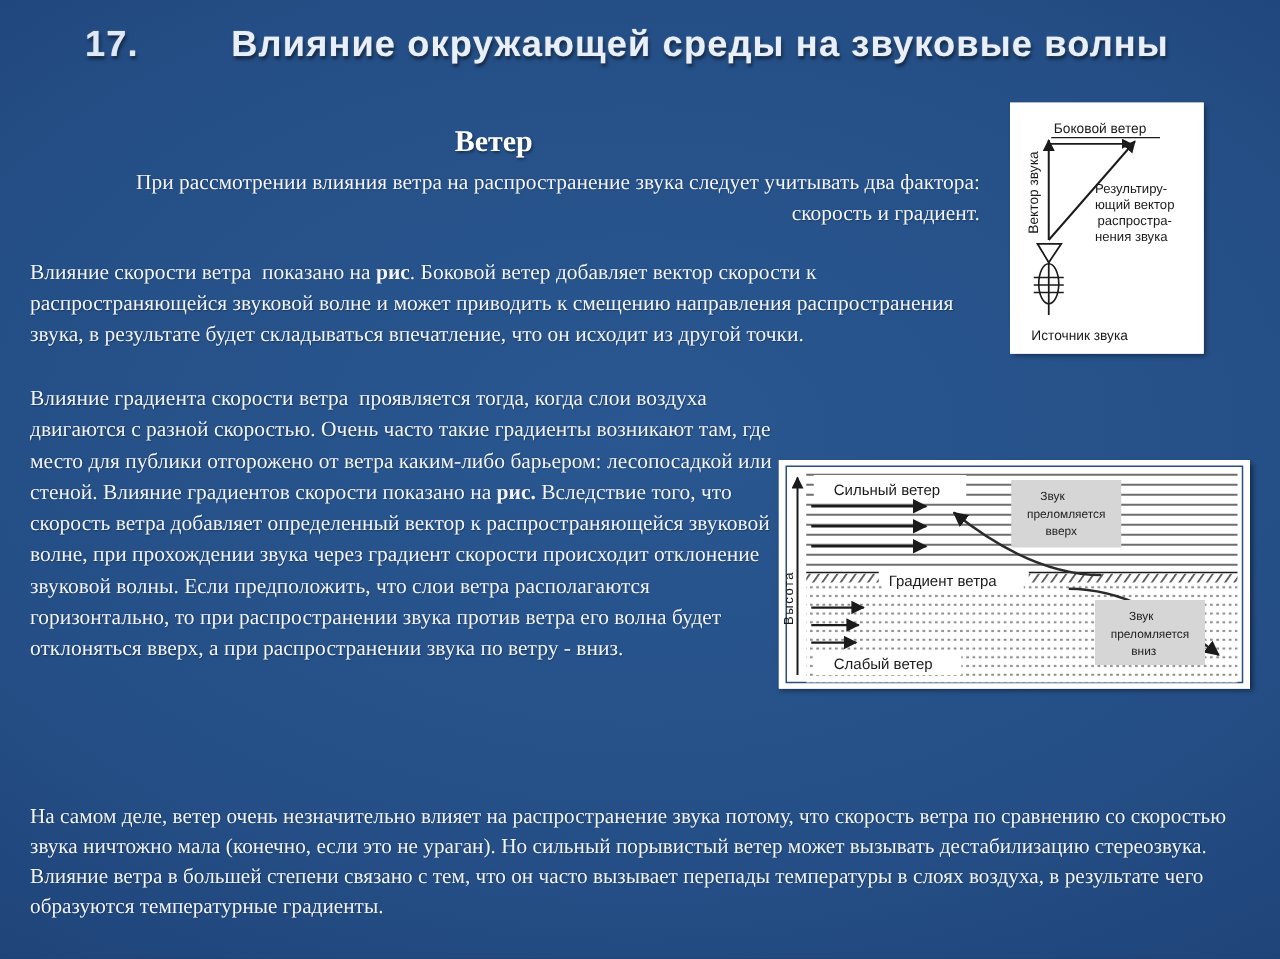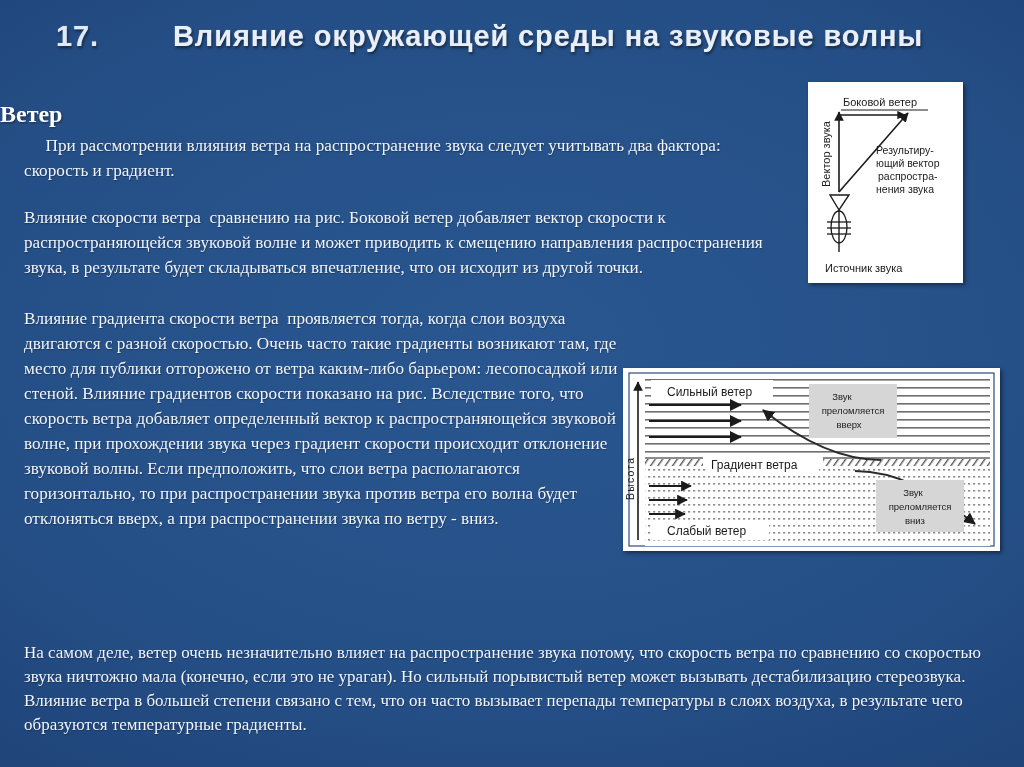--- a/index.html
+++ b/index.html
@@ -22,21 +22,21 @@
   
   .header {
     position: absolute;
     left: 0;
     top: 0;
     width: 1024px;
     height: 74px;
   }
   .header-title {
     position: absolute;
-    left: 56px;
+    left: 68px;
     top: 20px;
     width: 930px;
     font-family: "Liberation Sans", sans-serif;
     font-size: 29px;
     font-weight: 700;
     letter-spacing: 0.9px;
     color: #e9eff9;
     text-shadow: 1px 2px 3px rgba(0,0,0,0.55), 0 0 1px rgba(180,205,240,0.8);
     white-space: nowrap;
   }
@@ -45,40 +45,41 @@
     margin-right: 74px;
     color: #dfe8f6;
   }
 
   
   .subtitle {
     position: absolute;
     left: 0;
     top: 101px;
     width: 790px;
+    text-align: center;
     font-family: "Liberation Serif", serif;
     font-size: 24px;
     font-weight: 700;
     color: #ffffff;
     text-shadow: 1px 1px 2px rgba(0,0,0,0.4);
   }
   .para {
     position: absolute;
     color: #f2f5fb;
     font-family: "Liberation Serif", serif;
     font-size: 17.2px;
     line-height: 25px;
     text-shadow: 0.5px 0.5px 1px rgba(0,0,0,0.35);
   }
-  .p-intro  { left: 24px; top: 133px; width: 760px; }
+  .p-intro  { left: 24px; top: 133px; width: 760px; text-align: right; }
   .p-speed  { left: 24px; top: 205px; width: 768px; }
   .p-grad   { left: 24px; top: 306px; width: 600px; }
   .p-final  { left: 24px; top: 641px; width: 976px; font-size: 17px; line-height: 24px; }
   .u { }
-  .b { font-weight: 400; }
+  .b { font-weight: 700; }
 
   
   .fig1 {
     position: absolute;
     left: 808px;
     top: 82px;
     width: 155px;
     height: 201px;
     background: #ffffff;
     box-shadow: 2px 2px 4px rgba(0,0,0,0.45);
@@ -117,21 +118,21 @@
     </div>
   </div>
 
   <div class="subtitle">Ветер</div>
 
   <div class="para p-intro">
     &nbsp;&nbsp;&nbsp;&nbsp;&nbsp;<span>При рассмотрении влияния ветра на распространение звука следует учитывать два фактора: скорость и градиент.</span>
   </div>
 
   <div class="para p-speed">
-    <span class="u">Влияние скорости ветра</span><span class="u">&nbsp;</span><span> сравнению на </span><span class="b">рис</span><span>. Боковой ветер добавляет вектор скорости к распространяющейся звуковой волне и может приводить к смещению направления распространения звука, в результате будет складываться впечатление, что он исходит из другой точки.</span>
+    <span class="u">Влияние скорости ветра</span><span class="u">&nbsp;</span><span> показано на </span><span class="b">рис</span><span>. Боковой ветер добавляет вектор скорости к распространяющейся звуковой волне и может приводить к смещению направления распространения звука, в результате будет складываться впечатление, что он исходит из другой точки.</span>
   </div>
 
   <div class="para p-grad">
     <span class="u">Влияние градиента скорости ветра</span><span class="u">&nbsp;</span><span> проявляется тогда, когда слои воздуха двигаются с разной скоростью. Очень часто такие градиенты возникают там, где место для публики отгорожено от ветра каким-либо барьером: лесопосадкой или стеной. Влияние градиентов скорости показано на </span><span class="b">рис.</span><span> Вследствие того, что скорость ветра добавляет определенный вектор к распространяющейся звуковой волне, при прохождении звука через градиент скорости происходит отклонение звуковой волны. Если предположить, что слои ветра располагаются горизонтально, то при распространении звука против ветра его волна будет отклоняться вверх, а при распространении звука по ветру - вниз.</span>
   </div>
 
   <div class="para p-final">На самом деле, ветер очень незначительно влияет на распространение звука потому, что скорость ветра по сравнению со скоростью звука ничтожно мала (конечно, если это не ураган). Но сильный порывистый ветер может вызывать дестабилизацию стереозвука. Влияние ветра в большей степени связано с тем, что он часто вызывает перепады температуры в слоях воздуха, в результате чего образуются температурные градиенты.</div>
 
   <div class="fig1">
     <svg width="155" height="201" viewBox="0 0 155 201" xmlns="http://www.w3.org/2000/svg">

